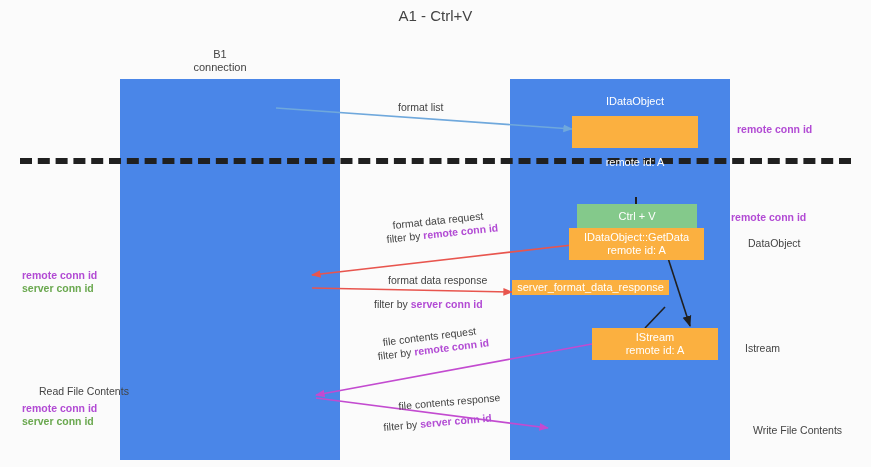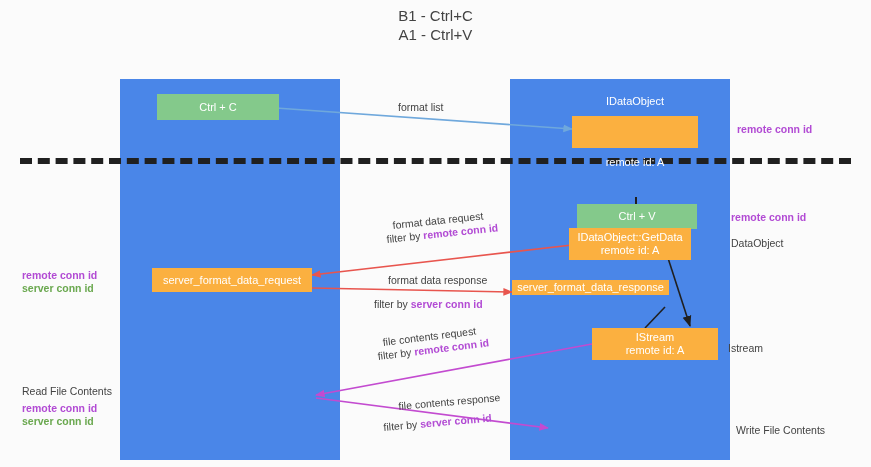--- a/index.html
+++ b/index.html
@@ -7,36 +7,39 @@
   #stage{position:absolute;inset:0;width:871px;height:467px;}
   .lane{position:absolute;background:#4a86e8;}
   .lane-hdr{position:absolute;text-align:center;color:#434343;font-size:11px;line-height:13px;}
   .title{position:absolute;left:0;right:0;top:6px;text-align:center;color:#434343;font-size:15px;line-height:19px;}
   .box{position:absolute;box-sizing:border-box;display:flex;flex-direction:column;align-items:center;justify-content:center;color:#fff;font-size:11px;line-height:13px;text-align:center;}
   .box.green{background:#84c98b;}
   .box.orange{background:#fbb040;}
   .note{position:absolute;font-size:10.5px;line-height:13px;color:#434343;white-space:nowrap;}
   .note.purple{color:#b24bd4;font-weight:bold;}
   .note.green{color:#6aa84f;font-weight:bold;}
-  .note.dark{color:#434343;}
+  .note.dark{color:#434343;padding-left:17px;}
   .alabel{position:absolute;font-size:10.5px;line-height:13px;color:#434343;white-space:nowrap;}
   .alabel .p{color:#b24bd4;font-weight:bold;}
   svg#wires{position:absolute;left:0;top:0;width:871px;height:467px;overflow:visible;}
   .dashed{position:absolute;left:20px;right:20px;top:158px;height:0;border-top:6px dashed #202020;}
 </style>
 </head>
 <body>
 
 <div id="stage">
 
   <div class="title">
-    <div>B1 - Ctrl+C</div>
     <div>A1 - Ctrl+V</div>
   </div>
 
+  <div class="lane-hdr" style="left:140px;top:48px;width:160px;">
+    <div>B1</div>
+    <div>connection</div>
+  </div>
 
   <div class="lane" style="left:120px;top:79px;width:220px;height:381px;"></div>
   <div class="lane" style="left:510px;top:79px;width:220px;height:381px;"></div>
 
   <svg id="wires">
     <defs>
       <marker id="ah-blue" viewBox="0 0 10 10" refX="9" refY="5" markerWidth="6" markerHeight="6" orient="auto-start-reverse">
         <path d="M0,1 L10,5 L0,9 z" fill="#6fa8dc"></path>
       </marker>
       <marker id="ah-red" viewBox="0 0 10 10" refX="9" refY="5" markerWidth="6" markerHeight="6" orient="auto-start-reverse">
@@ -59,41 +62,35 @@
 
     <line x1="668" y1="258" x2="690" y2="326" stroke="#202020" stroke-width="1.6" marker-end="url(#ah-dark)"></line>
     <line x1="665" y1="307" x2="645" y2="328" stroke="#202020" stroke-width="1.6"></line>
 
     <line x1="592" y1="344" x2="316" y2="395" stroke="#c34bd0" stroke-width="1.6" marker-end="url(#ah-mag)"></line>
     <line x1="316" y1="398" x2="548" y2="428" stroke="#c34bd0" stroke-width="1.6" marker-end="url(#ah-mag)"></line>
   </svg>
 
   <div class="dashed"></div>
 
-  <div class="box green" style="left:157px;top:94px;width:122px;height:26px;">
-    <span>Ctrl + C</span>
-  </div>
 
   <div class="box orange" style="left:572px;top:116px;width:126px;height:32px;gap:48px;">
     <span>IDataObject</span>
     <span>remote id: A</span>
   </div>
 
   <div class="box green" style="left:577px;top:172px;width:120px;height:25px;margin-top:32px;">
     <span>Ctrl + V</span>
   </div>
 
-  <div class="box orange" style="left:569px;top:228px;width:122px;height:32px;">
+  <div class="box orange" style="left:569px;top:228px;width:135px;height:32px;">
     <span>IDataObject::GetData</span>
     <span>remote id: A</span>
   </div>
 
-  <div class="box orange" style="left:152px;top:268px;width:160px;height:24px;">
-    <span>server_format_data_request</span>
-  </div>
 
   <div class="box orange" style="left:512px;top:280px;width:157px;height:15px;">
     <span>server_format_data_response</span>
   </div>
 
   <div class="box orange" style="left:592px;top:328px;width:126px;height:32px;">
     <span>IStream</span>
     <span>remote id: A</span>
   </div>
 

